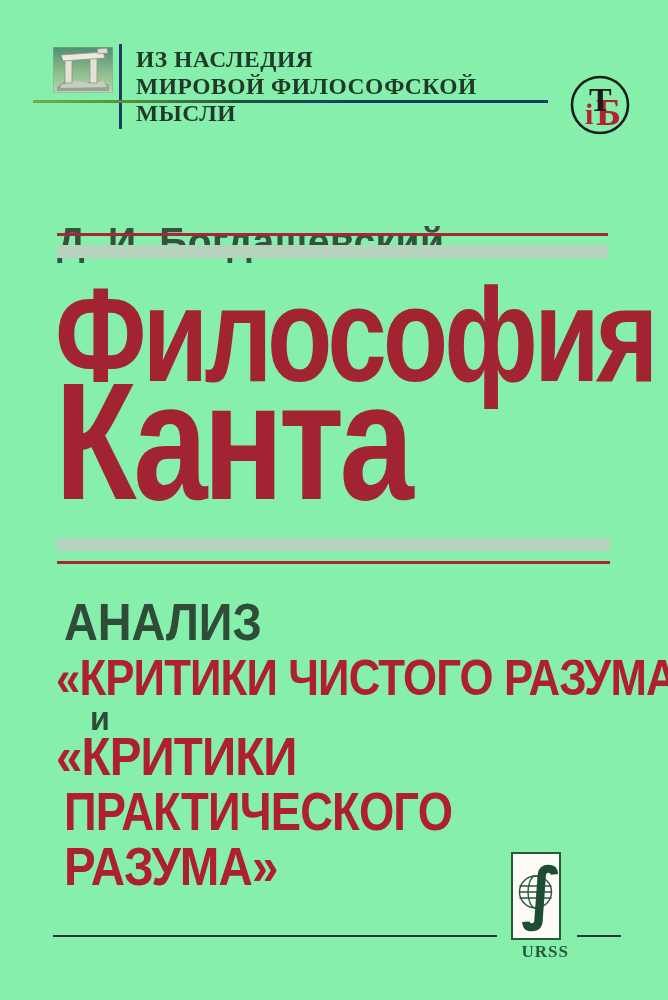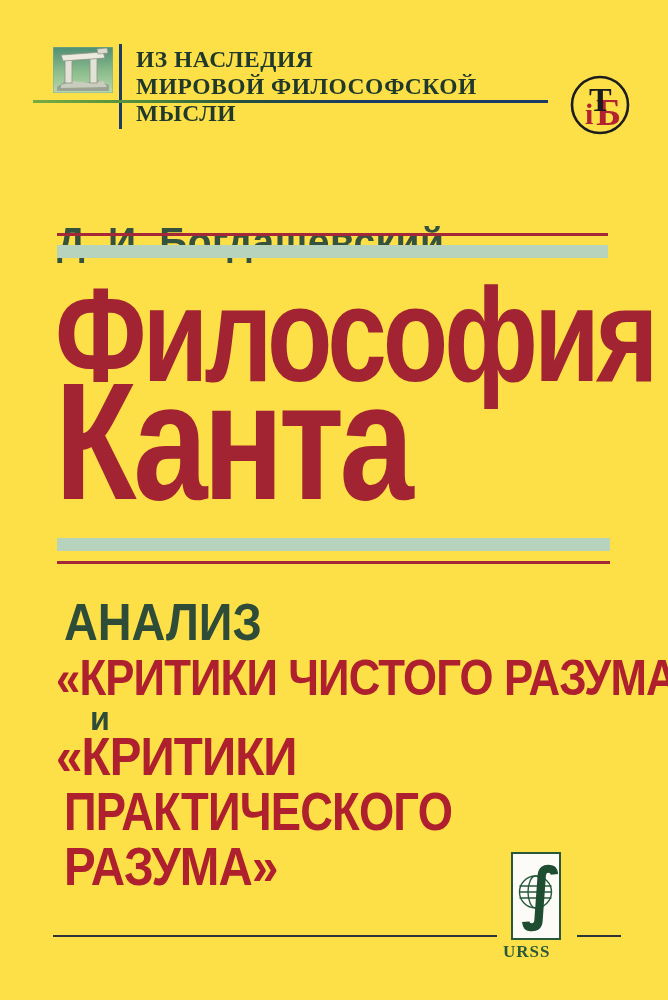--- a/index.html
+++ b/index.html
@@ -1,20 +1,20 @@
 <!DOCTYPE html>
 <html><head>
 <meta charset="utf-8">
 <style>
   html,body{margin:0;padding:0;background:#e8e8e4;}
   .cover{
     position:relative;
     width:668px;height:1000px;
     margin:0 auto;
-    background:#fde047;
+    background:#86efac;
     overflow:hidden;
     font-family:"Liberation Sans", sans-serif;
   }
   
   .series-thumb{position:absolute;left:53px;top:47px;width:60px;height:46px;}
   .v-rule{position:absolute;left:119px;top:44px;width:3px;height:85px;background:#1d3c64;}
   .h-rule{position:absolute;left:33px;top:100px;width:515px;height:3px;
     background:linear-gradient(to right,#79ab42 0%,#4d8a3d 22%,#27503f 40%,#1d3c64 62%,#1d3c64 100%);}
   .series-title{
     position:absolute;left:136px;top:46px;width:440px;
@@ -52,21 +52,21 @@
   .sub-kcr{left:56px;top:653px;font-size:50px;color:#ae202e;letter-spacing:-1px;transform:scaleX(0.875);}
   .sub-and{left:90px;top:701px;font-size:34px;color:#2e4c37;transform:scaleX(0.95);}
   .sub-k2a{left:56px;top:729px;font-size:54px;color:#ae202e;letter-spacing:-1px;transform:scaleX(0.88);}
   .sub-k2b{left:64px;top:784px;font-size:54px;color:#ae202e;letter-spacing:-1px;transform:scaleX(0.84);}
   .sub-k2c{left:64px;top:839px;font-size:54px;color:#ae202e;letter-spacing:-1px;transform:scaleX(0.88);}
   
   .pub-rule-left {position:absolute;left:53px;top:935px;width:444px;height:2px;background:#2f3237;}
   .pub-rule-right{position:absolute;left:577px;top:935px;width:44px;height:2px;background:#2f3237;}
   .pub-box{position:absolute;left:511px;top:852px;width:50px;height:88px;border:2.5px solid #27593a;box-sizing:border-box;background:#fcfbf7;}
   .pub-name{
-    position:absolute;left:503px;top:942px;width:66px;text-align:left;
+    position:absolute;left:503px;top:942px;width:66px;text-align:right;
     font-family:"Liberation Serif", serif;font-weight:bold;font-size:17px;
     color:#27593a;letter-spacing:1px;
   }
 </style>
 </head>
 <body>
 
 <div class="cover">
 
   <div class="series-thumb">

